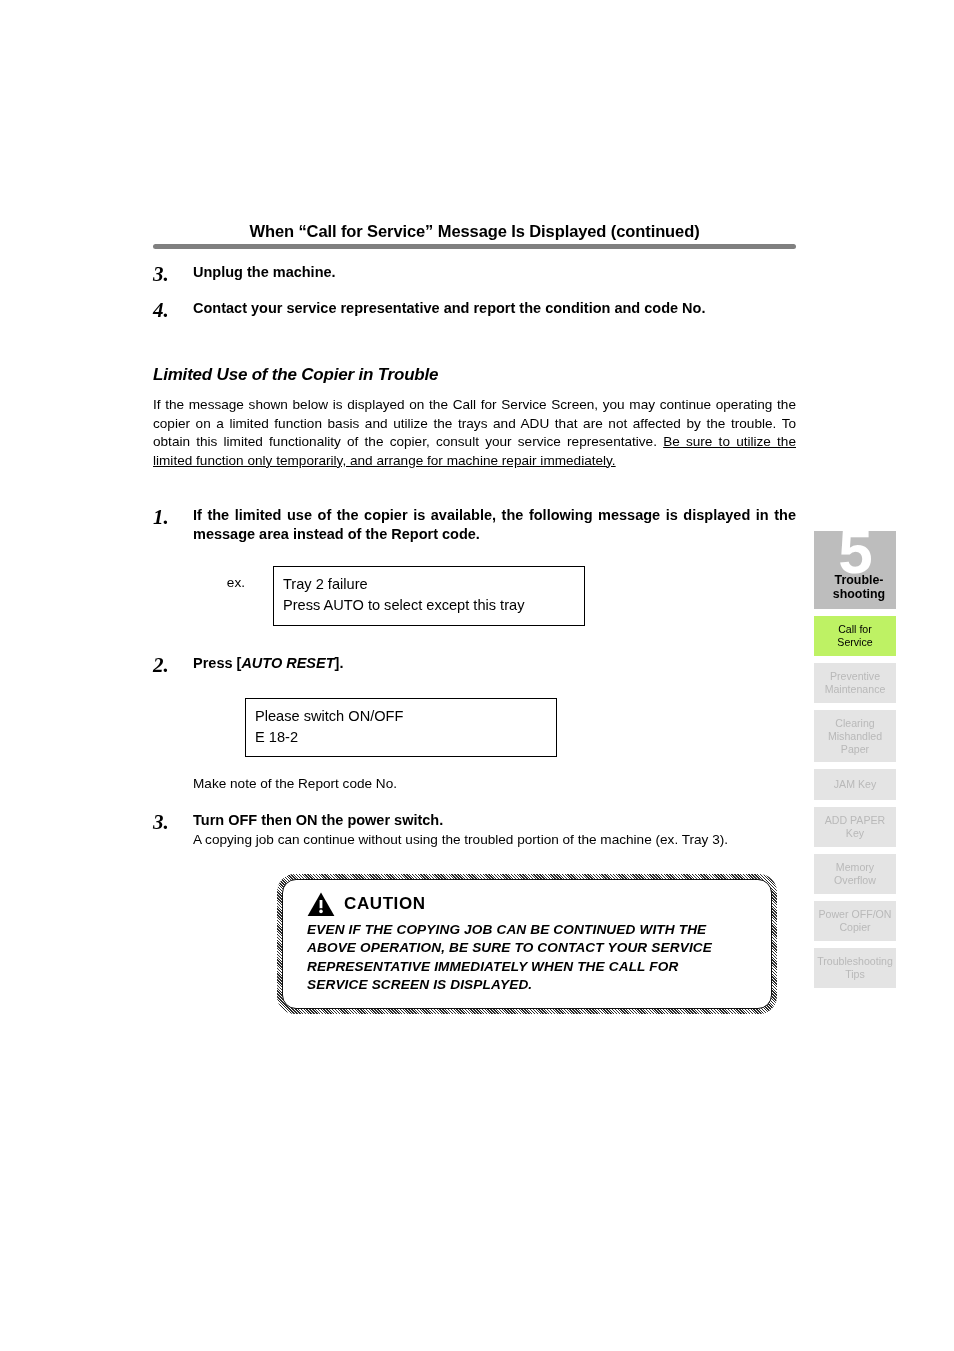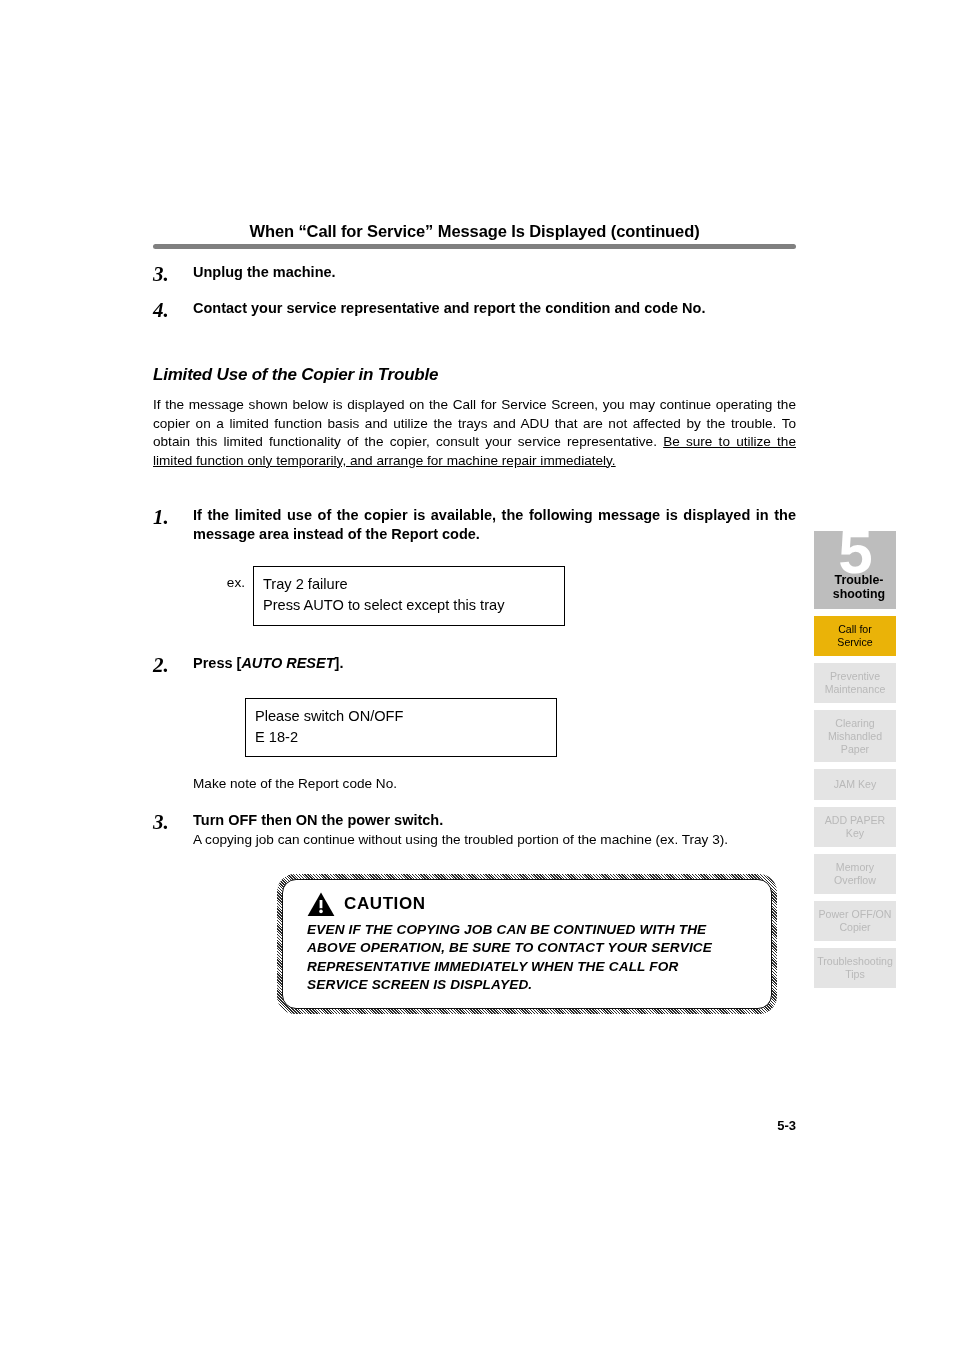--- a/index.html
+++ b/index.html
@@ -98,20 +98,21 @@
     text-align: justify;
     text-justify: inter-word;
   }
   .sec-para .u { text-decoration: underline; }
 
   
   .msg-row {
     display: flex;
     align-items: flex-start;
     margin-top: 22px;
+    gap: 20px;
   }
   .msg-ex {
     width: 37px;
     flex: 0 0 37px;
     text-align: right;
     padding-right: 8px;
     font-size: 13.6px;
     line-height: 1.45;
     padding-top: 7px;
   }
@@ -221,21 +222,21 @@
     line-height: 1.22;
     text-align: center;
     padding: 7px 2px;
     box-sizing: border-box;
     min-height: 31px;
     display: flex;
     flex-direction: column;
     justify-content: center;
   }
   .tab.active {
-    background: #eab308;
+    background: #bef264;
     color: #000000;
     font-weight: normal;
   }
   .tab span { display: block; }
 
   
   #folio {
     position: absolute;
     left: 0;
     top: 1118px;
@@ -375,15 +376,14 @@
       <span>Power OFF/ON</span>
       <span>Copier</span>
     </div>
 
     <div class="tab">
       <span>Troubleshooting</span>
       <span>Tips</span>
     </div>
   </div>
 
-  <div id="folio">5-3</div>
 
 </div>
 
 </body></html>

